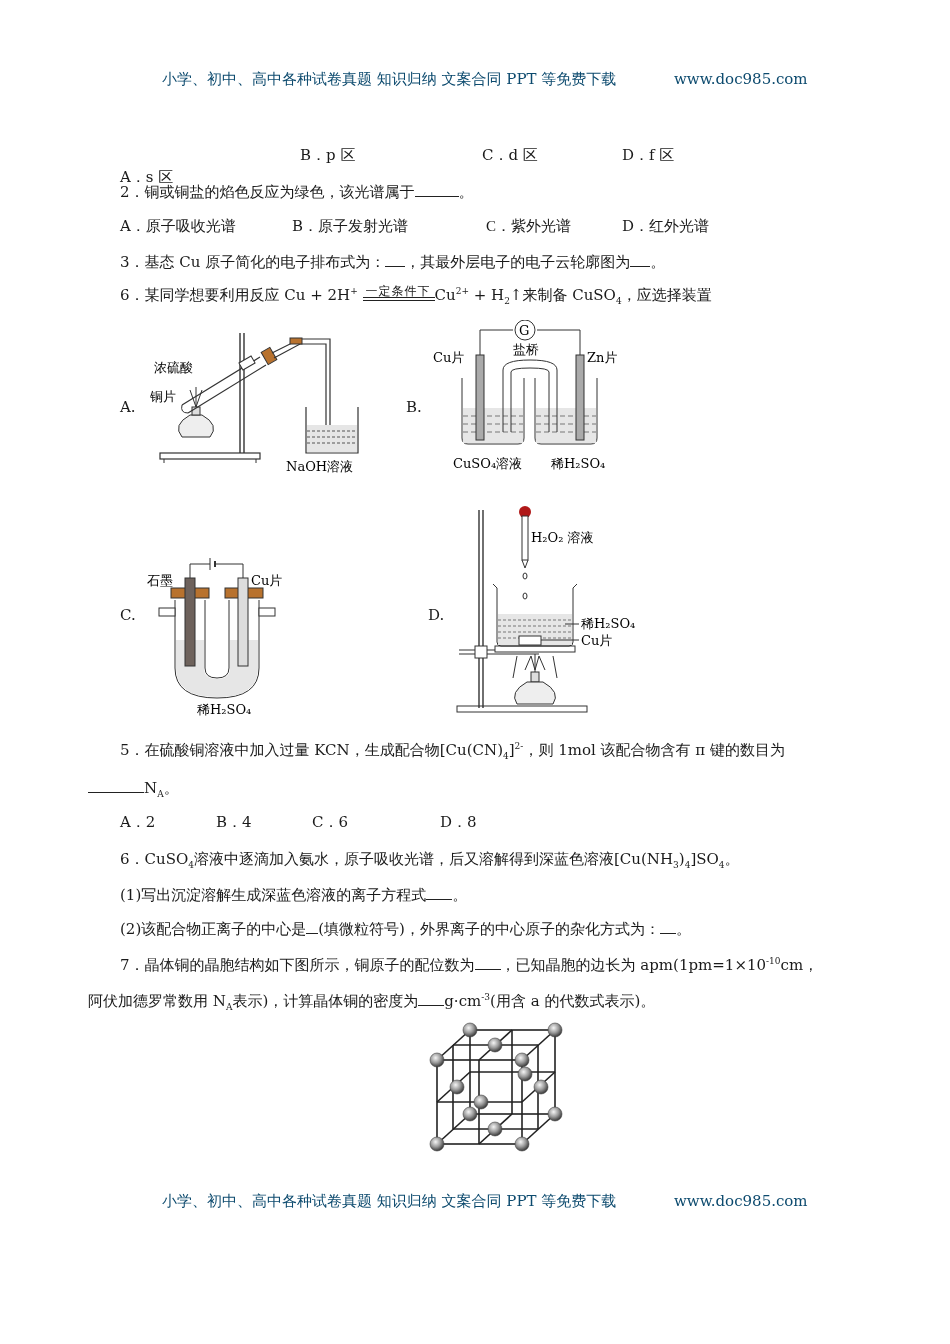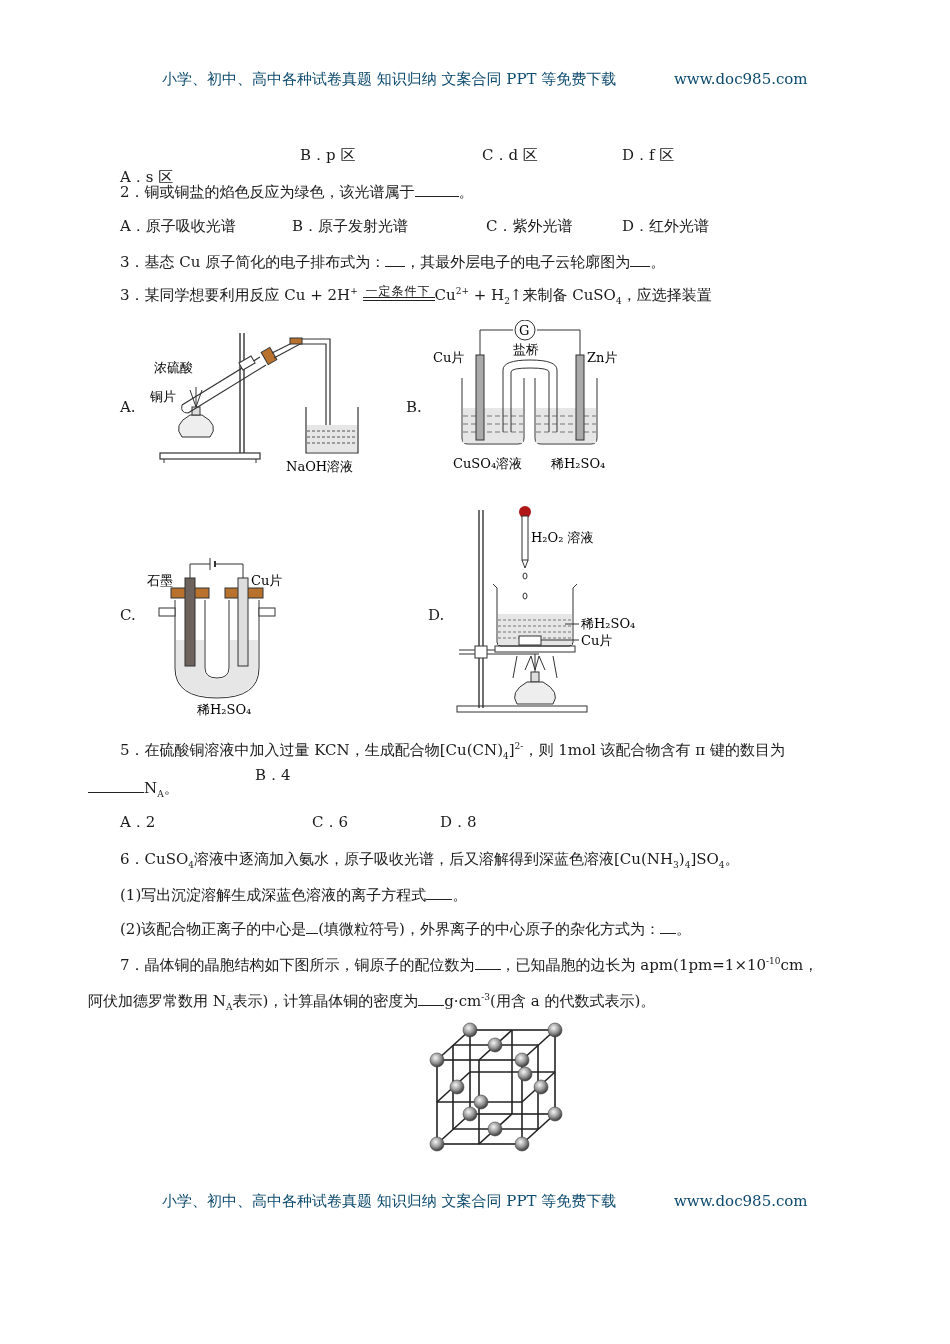--- a/index.html
+++ b/index.html
@@ -32,30 +32,30 @@
   <span class="abs opt" style="left:482px; top:146px;">C．d 区</span>
   <span class="abs opt" style="left:622px; top:146px;">D．f 区</span>
 </div>
 
 <div class="abs q" style="left:120px; top:182px;">
   <span>2．铜或铜盐的焰色反应为绿色，该光谱属于</span><span class="blank" style="width:44px;"></span><span>。</span>
 </div>
 <div>
   <span class="abs opt" style="left:120px; top:217px;">A．原子吸收光谱</span>
   <span class="abs opt" style="left:292px; top:217px;">B．原子发射光谱</span>
-  <span class="abs opt" style="left:486px; top:217px;">C．紫外光谱</span>
+  <span class="abs opt" style="left:486px; top:217px;font-family:Liberation Serif, serif;">C．紫外光谱</span>
   <span class="abs opt" style="left:622px; top:217px;text-align:right;">D．红外光谱</span>
 </div>
 
 <div class="abs q" style="left:120px; top:252px;">
   <span>3．基态 Cu 原子简化的电子排布式为：</span><span class="blank" style="width:20px;"></span><span>，其最外层电子的电子云轮廓图为</span><span class="blank" style="width:20px;"></span><span>。</span>
 </div>
 
 <div class="abs q" style="left:120px; top:286px;">
-  <span>3．某同学想要利用反应  Cu + 2H</span><sup>+</sup>
+  <span>6．某同学想要利用反应  Cu + 2H</span><sup>+</sup>
   <span class="cond">
     <span class="ctext">一定条件下</span>
     <span class="l1"></span><span class="l2"></span>
   </span><span>Cu</span><sup>2+</sup><span> + H</span><sub>2</sub><span>↑</span><span>来制备  CuSO</span><sub>4</sub><span>，应选择装置</span>
 </div>
 
 <div class="abs opt" style="left:120px; top:398px;">A.</div>
 <svg class="abs" style="left:150px; top:325px;" width="220" height="155">
 
   <rect x="10" y="128" width="100" height="6" fill="none" stroke="#333" stroke-width="1.2"></rect>
@@ -193,21 +193,21 @@
 </svg>
 
 <div class="abs q" style="left:120px; top:741px;">
   <span>5．在硫酸铜溶液中加入过量 KCN，生成配合物[Cu(CN)</span><sub>4</sub><span>]</span><sup>2-</sup><span>，则 1mol 该配合物含有 π 键的数目为</span>
 </div>
 <div class="abs q" style="left:88px; top:778px;">
   <span class="blank" style="width:56px;"></span><span>N</span><sub>A</sub><span>。</span>
 </div>
 <div>
   <span class="abs opt" style="left:120px; top:813px;">A．2</span>
-  <span class="abs opt" style="left:216px; top:766px;margin-left:39px;">B．4</span>
+  <span class="abs opt" style="left:216px; top:813px;">B．4</span>
   <span class="abs opt" style="left:312px; top:813px;">C．6</span>
   <span class="abs opt" style="left:440px; top:813px;text-align:center;">D．8</span>
 </div>
 
 <div class="abs q" style="left:120px; top:850px;">
   <span>6．CuSO</span><sub>4</sub><span>溶液中逐滴加入氨水，原子吸收光谱，后又溶解得到深蓝色溶液[Cu(NH</span><sub>3</sub><span>)</span><sub>4</sub><span>]SO</span><sub>4</sub><span>。</span>
 </div>
 <div class="abs q" style="left:120px; top:885px;">
   <span>(1)写出沉淀溶解生成深蓝色溶液的离子方程式</span><span class="blank" style="width:26px;"></span><span>。</span>
 </div>

